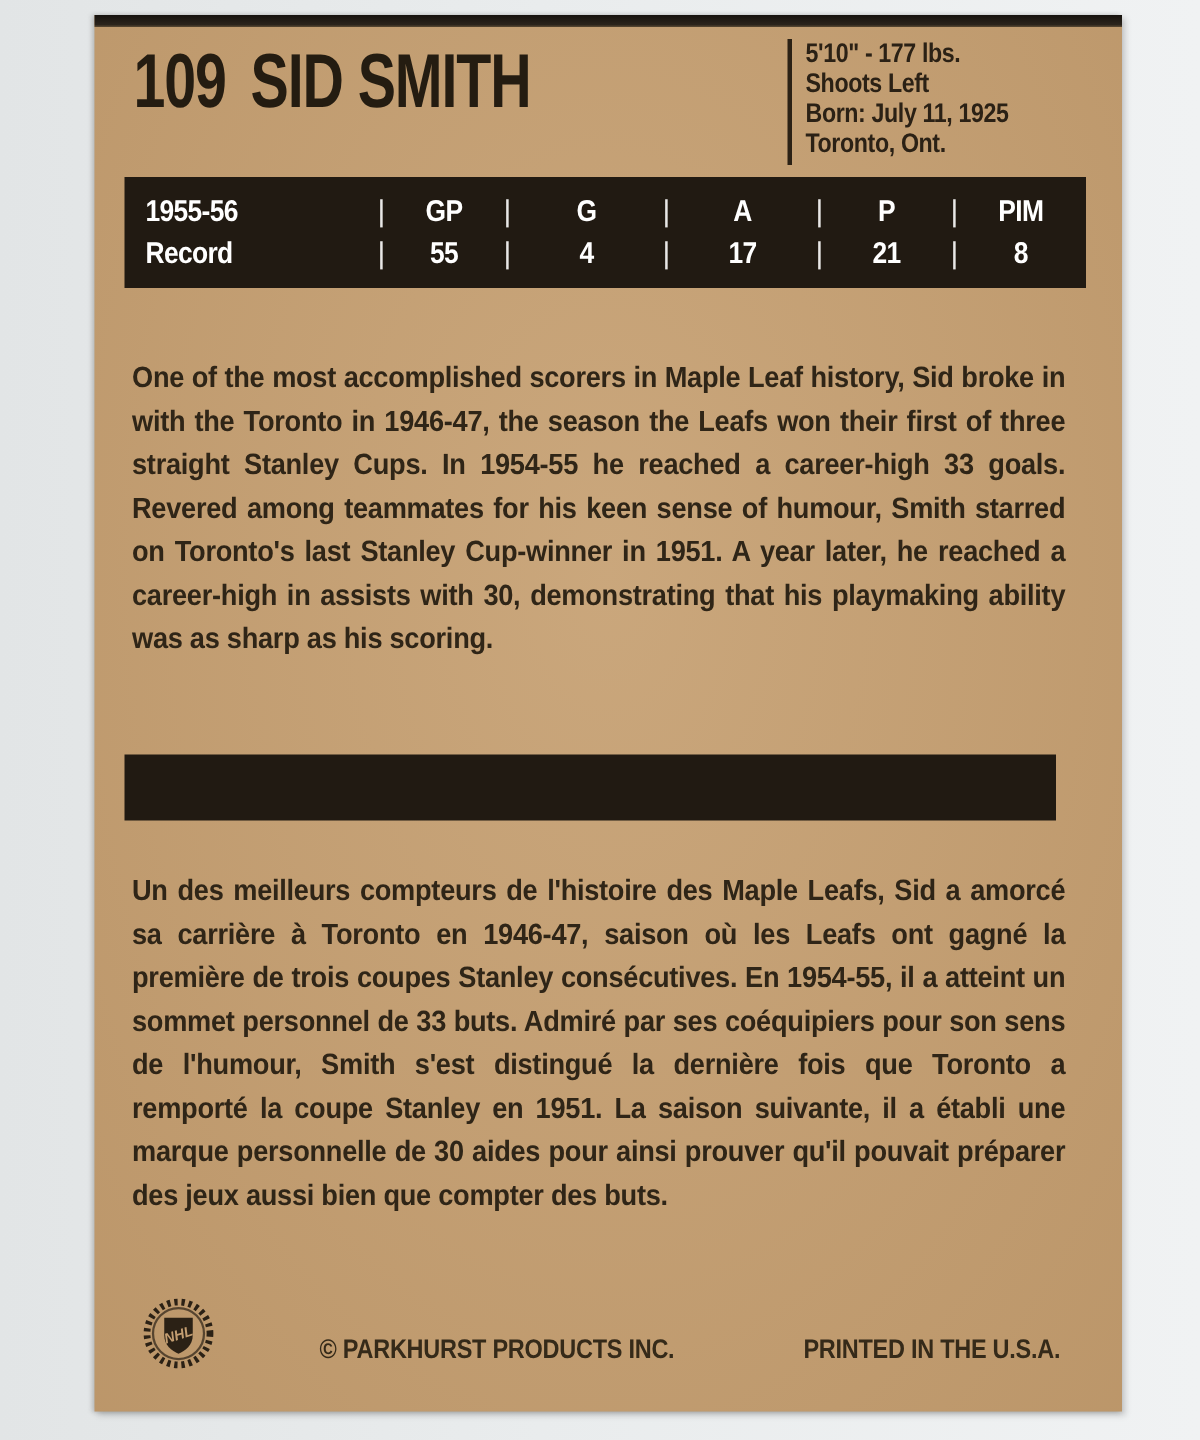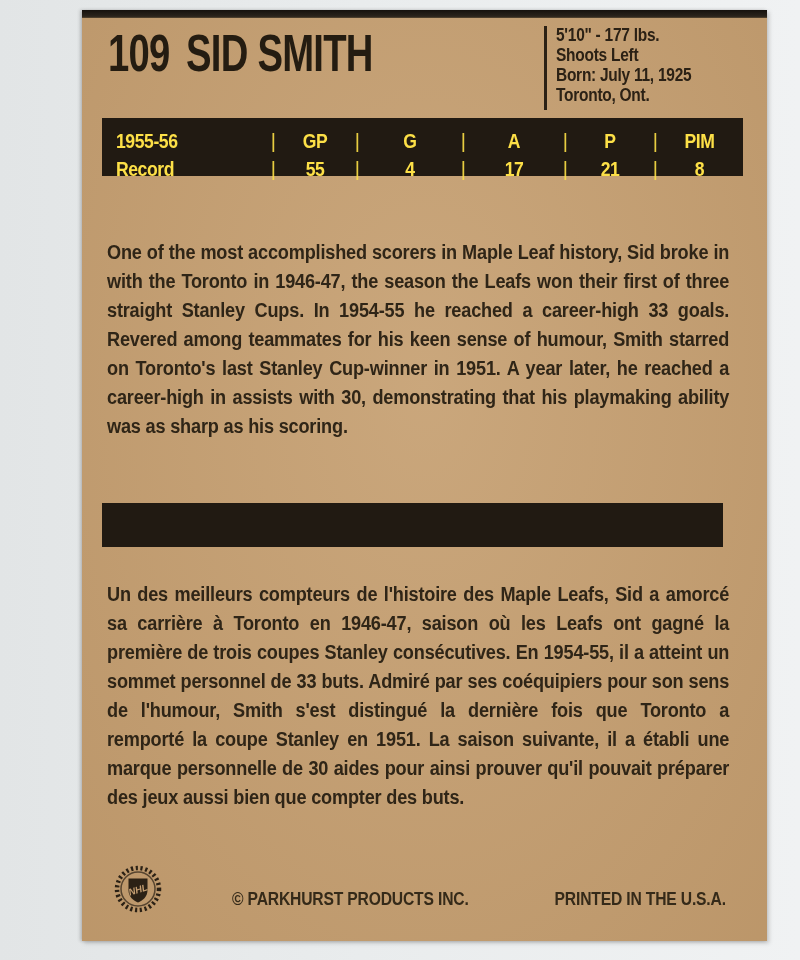--- a/index.html
+++ b/index.html
@@ -5,21 +5,21 @@
   * { margin: 0; padding: 0; box-sizing: border-box; }
   html, body { width: 800px; height: 960px; }
   body {
     font-family: "Liberation Sans", sans-serif;
     background: linear-gradient(90deg, #e2e5e6 0%, #e9eced 45%, #f0f2f3 100%);
     position: relative;
     overflow: hidden;
   }
   .card {
     position: absolute;
-    left: 82px; top: 10px;
+    left: 63px; top: 10px;
     width: 685px; height: 931px;
     background:
       radial-gradient(ellipse at 50% 40%, rgba(255,244,220,0.10), rgba(90,60,20,0.08)),
       #c49e71;
     box-shadow: -2px 0 3px rgba(60,60,60,0.25), 2px 2px 4px rgba(90,90,90,0.30);
   }
   .card-top-edge {
     position: absolute; left: 0; top: 0;
     width: 100%; height: 8px;
     background: linear-gradient(180deg, #16120e 0%, #2b241c 80%, #5a4a33 100%);
@@ -40,23 +40,23 @@
   .vitals {
     position: absolute; left: 474px; top: 15px;
     font-size: 18px; line-height: 20px; font-weight: 700; color: #2b2115;
     letter-spacing: -0.3px; white-space: nowrap;
     transform: scaleX(0.86); transform-origin: 0 0;
   }
 
   
   .stats-bar {
     position: absolute; left: 20px; top: 108px;
-    width: 641px; height: 58px;
+    width: 641px; height: 74px;
     background: #211a12;
-    color: #fde047;
+    color: #ffffff;
     display: grid;
     grid-template-columns: 150px 14px 70px 14px 92px 14px 88px 14px 76px 14px 1fr;
     grid-template-rows: 28px 28px;
     align-items: center;
     padding: 9px 6px 9px 14px;
     font-size: 20px; font-weight: 700;
     letter-spacing: -0.5px;
   }
   .stats-bar .cell { text-align: center; transform: scaleX(0.88); }
   .stats-bar .label { text-align: left; transform-origin: 0 50%; }

